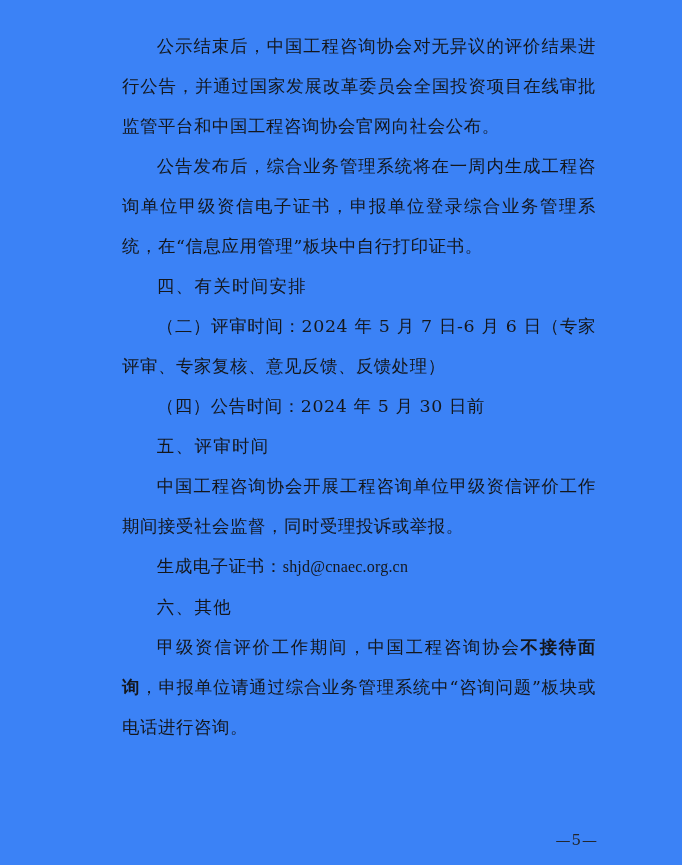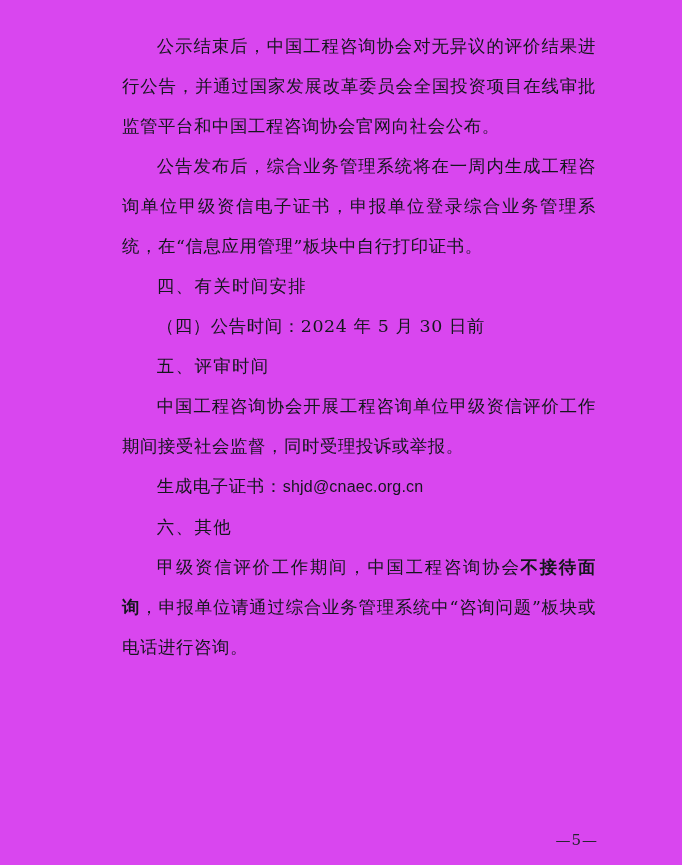--- a/index.html
+++ b/index.html
@@ -11,21 +11,21 @@
     height: 865px;
     background: #ffffff;
     font-family: "DejaVu Serif", "Liberation Serif", serif;
     color: #1a1a1a;
     overflow: hidden;
   }
   .page {
     position: relative;
     width: 682px;
     height: 865px;
-    background: #d946ef;
+    background: #3b82f6;
     box-sizing: border-box;
     padding: 26px 86px 0 122px;
   }
   .doc-body {
     font-size: 17.4px;
     line-height: 40px;
     letter-spacing: 0.6px;
     text-align: justify;
     color: #14171c;
   }
@@ -40,21 +40,21 @@
     font-weight: normal;
     letter-spacing: 1.4px;
   }
   .sub-heading {
     text-indent: 2em;
   }
   .bold-inline {
     font-weight: bold;
   }
   .mono-mail {
-    font-family: Liberation Sans, sans-serif;
+    font-family: Liberation Serif, serif;
     font-size: 16px;
     letter-spacing: 0.2px;
   }
   .page-number {
     position: absolute;
     right: 84px;
     bottom: 16px;
     font-size: 15px;
     letter-spacing: 1px;
     color: #22252a;
@@ -68,20 +68,21 @@
   <div class="doc-body">
 
     <p class="para">公示结束后，中国工程咨询协会对无异议的评价结果进行公告，并通过国家发展改革委员会全国投资项目在线审批监管平台和中国工程咨询协会官网向社会公布。</p>
 
 
     <p class="para">公告发布后，综合业务管理系统将在一周内生成工程咨询单位甲级资信电子证书，申报单位登录综合业务管理系统，在“信息应用管理”板块中自行打印证书。</p>
 
     <p class="heading">四、有关时间安排</p>
 
 
+    <p class="para">（二）评审时间：2024 年 5 月 7 日-6 月 6 日（专家评审、专家复核、意见反馈、反馈处理）</p>
 
 
     <p class="para">（四）公告时间：2024 年 5 月 30 日前</p>
 
     <p class="heading">五、评审时间</p>
 
     <p class="para">中国工程咨询协会开展工程咨询单位甲级资信评价工作期间接受社会监督，同时受理投诉或举报。</p>
 
     <p class="para">
       <span>生成电子证书：</span><span class="mono-mail">shjd@cnaec.org.cn</span>

